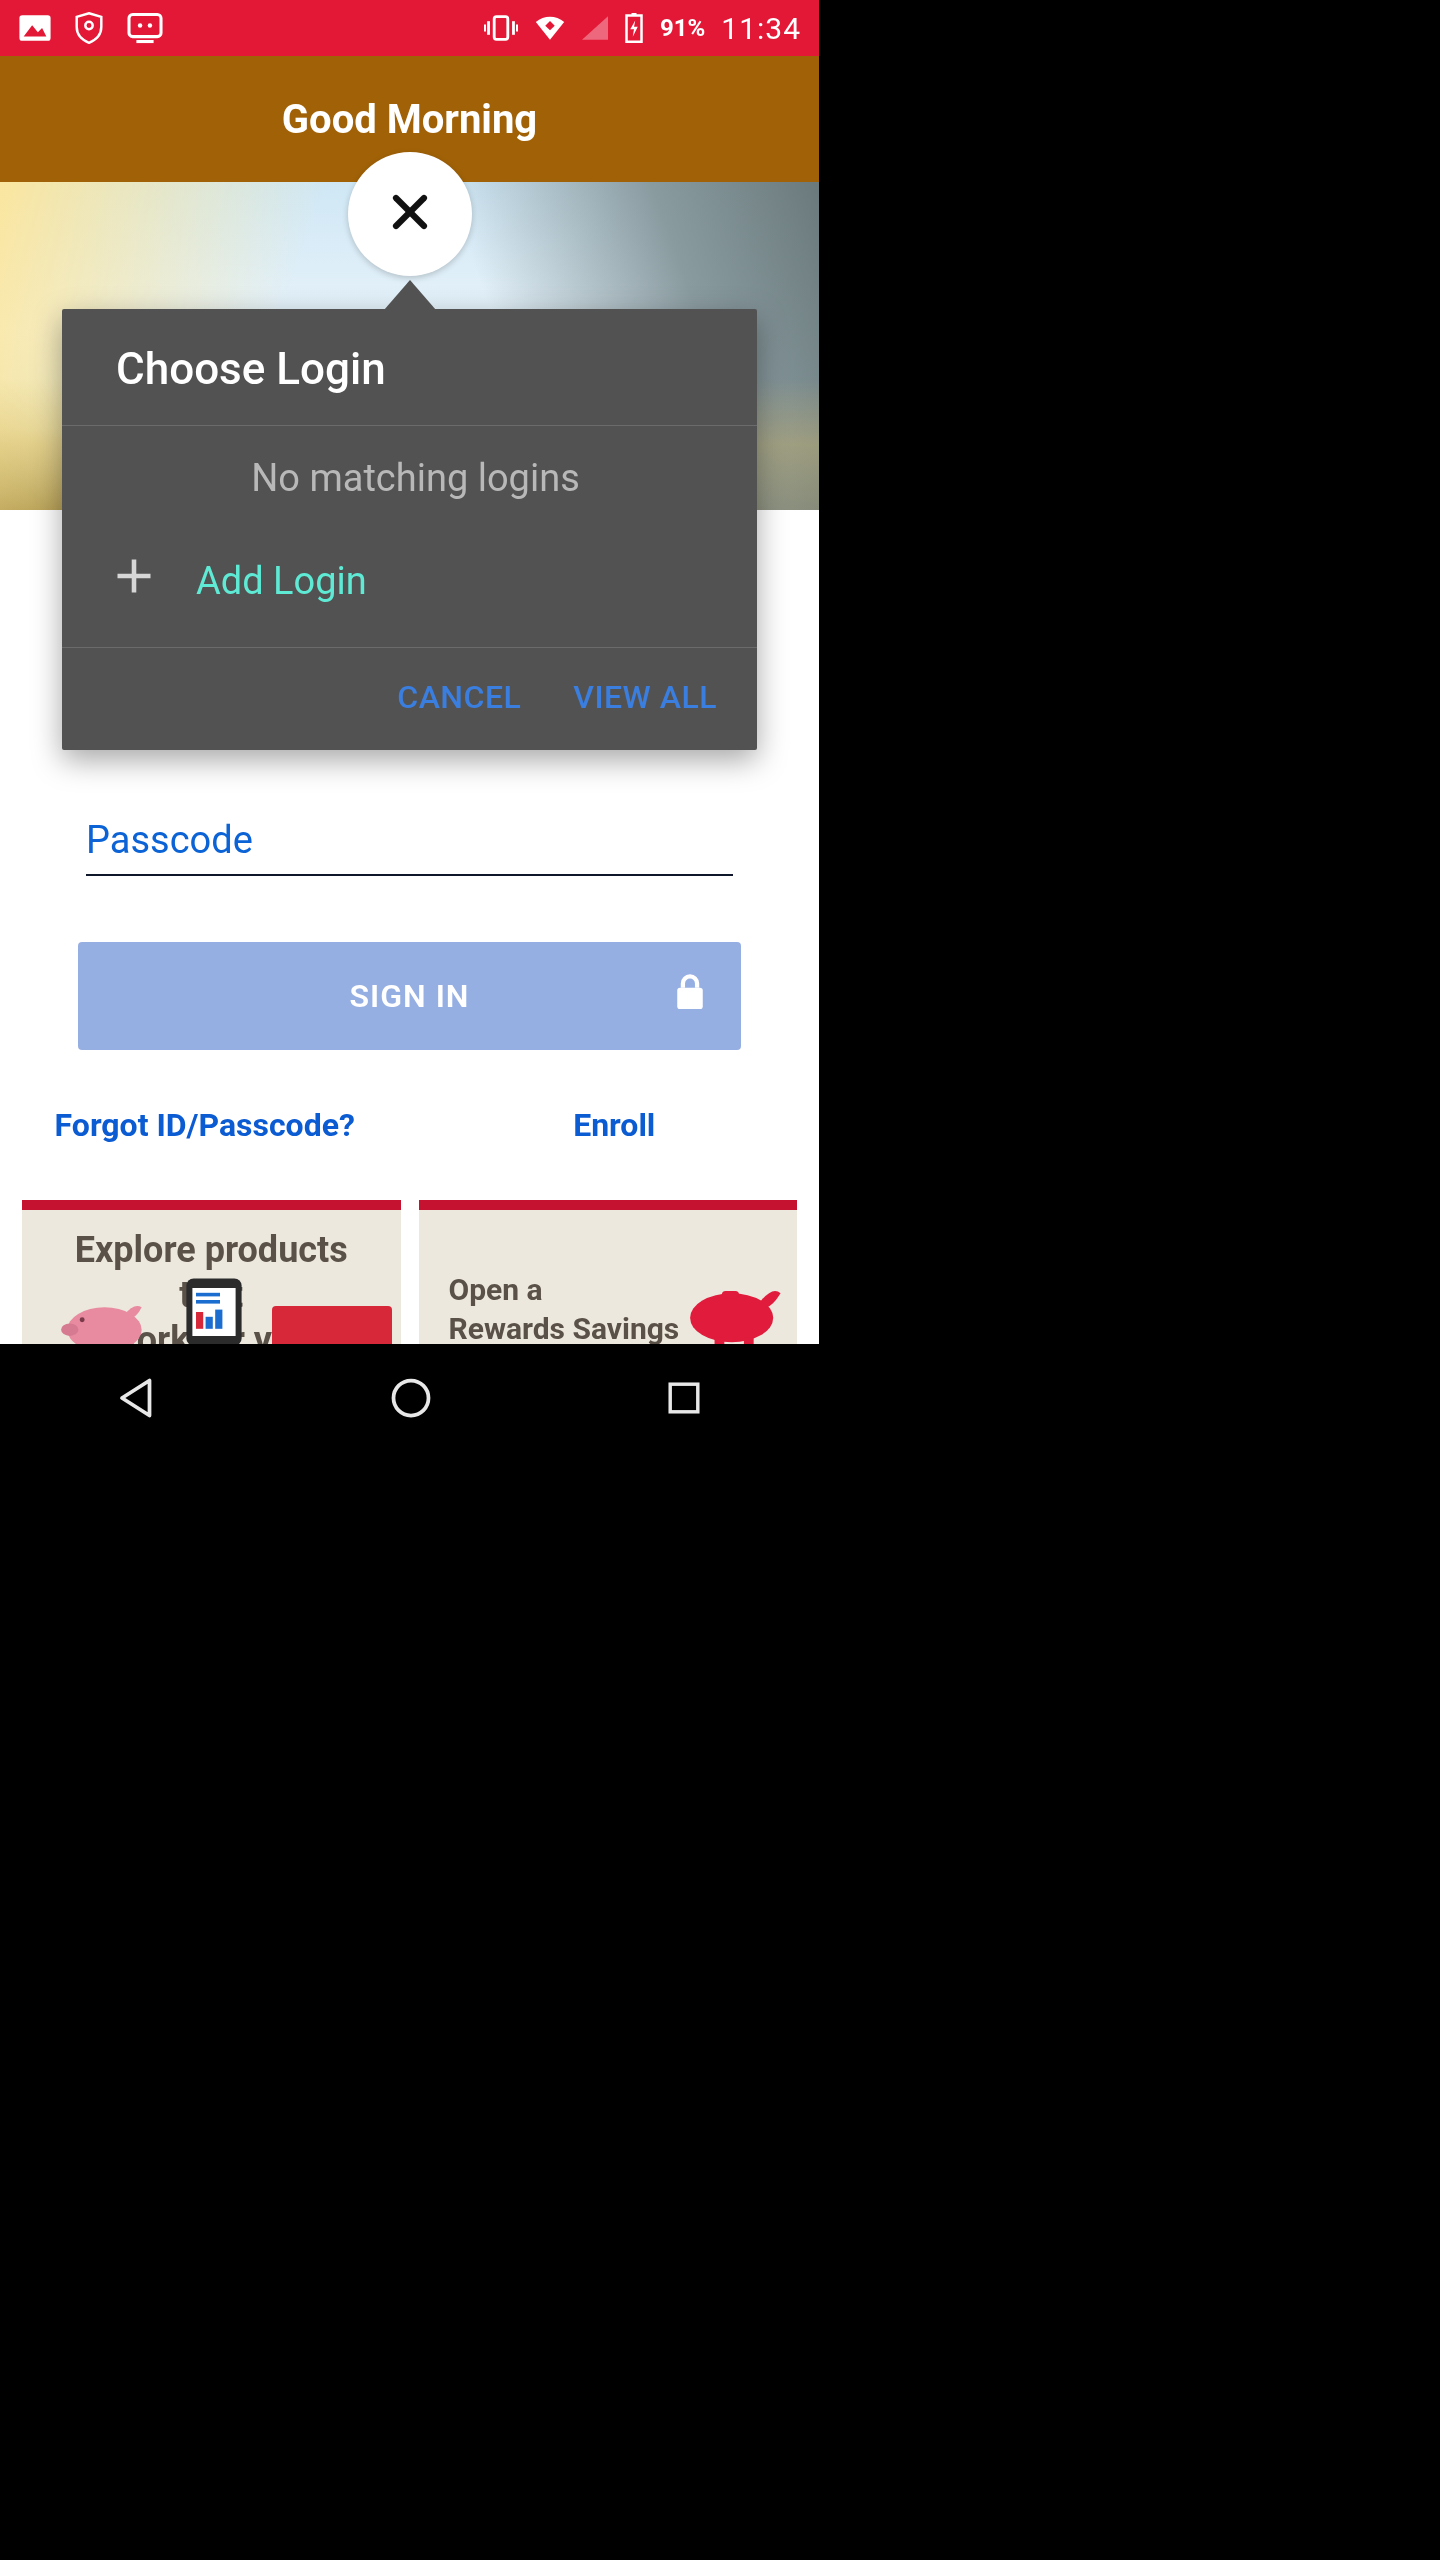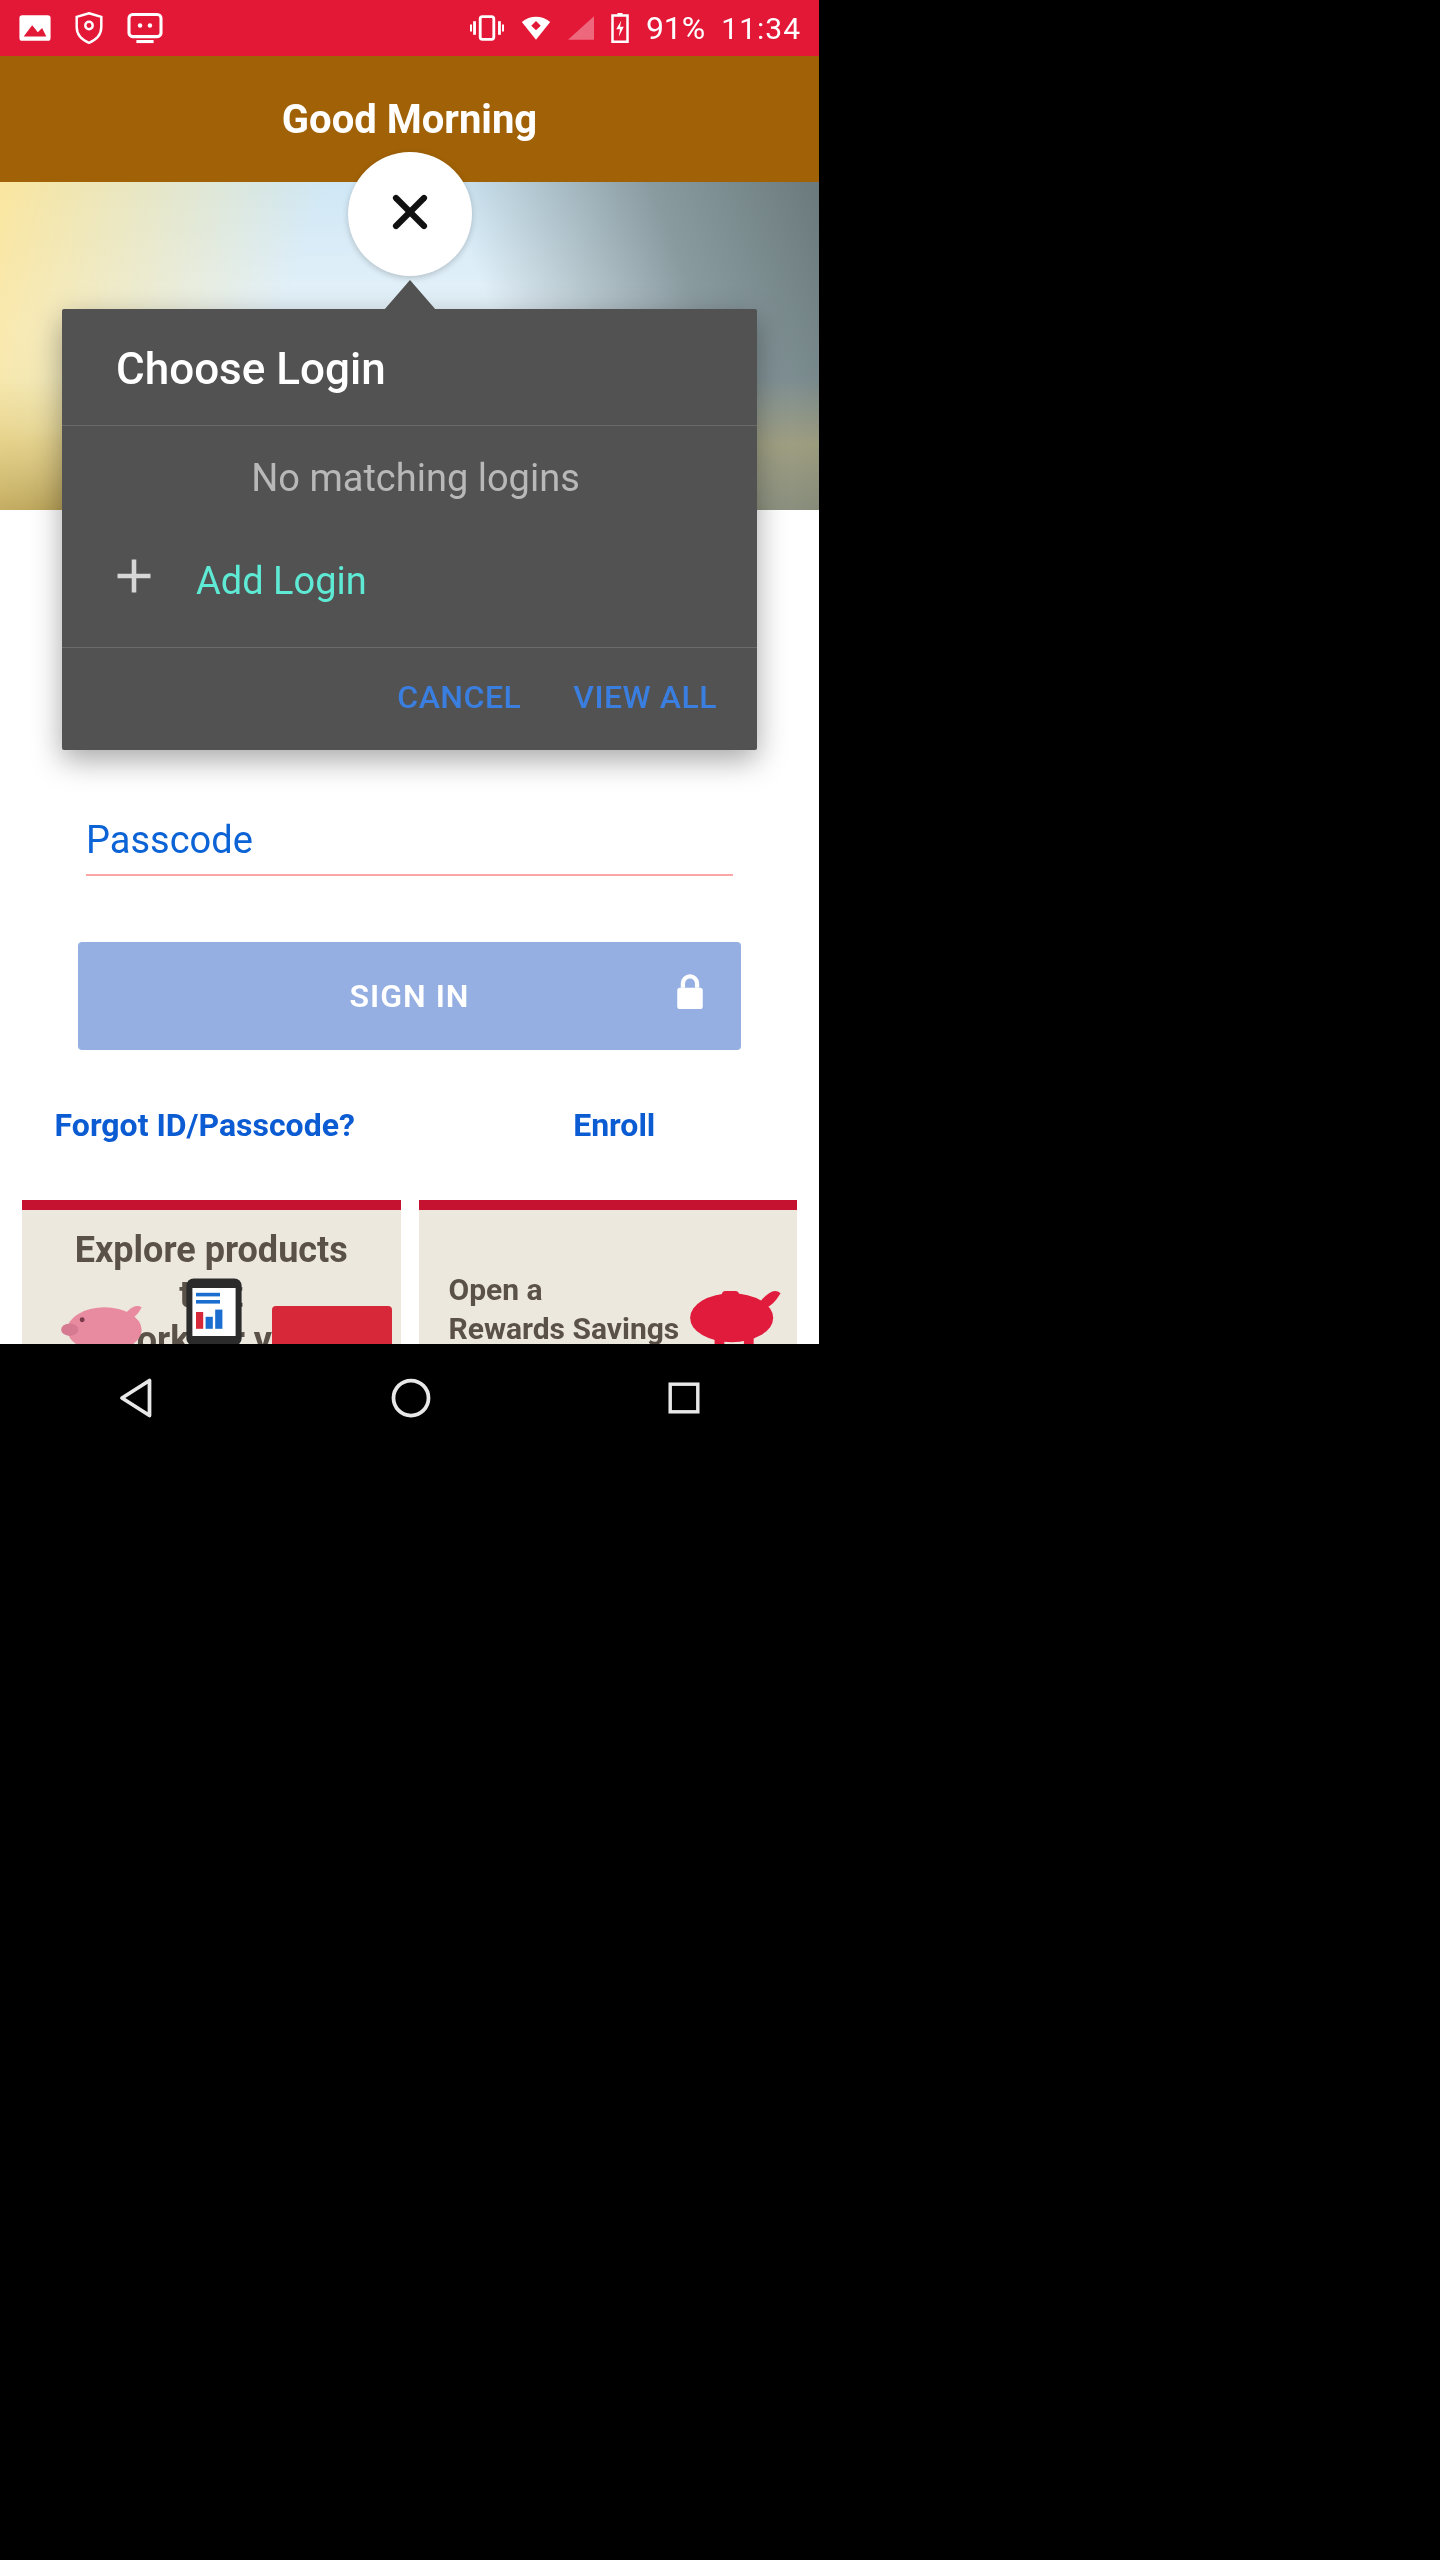--- a/index.html
+++ b/index.html
@@ -8,21 +8,21 @@
   .device { position: relative; width: 819px; height: 1456px; background: #fff; }
 
   
   .status-bar {
     position: absolute; top: 0; left: 0; right: 0; height: 56px;
     background: #e31837; color: #fff; display: flex; align-items: center;
     padding: 0 18px; font-size: 28px; font-weight: 400;
   }
   .status-left { display: flex; gap: 22px; align-items: center; }
   .status-right { margin-left: auto; display: flex; gap: 16px; align-items: center; }
-  .status-right .pct { font-size: 32px; }
+  .status-right .pct { font-size: 24px; font-weight: bold; }
   .status-right .clock { font-size: 30px; letter-spacing: 1px; }
 
   .s-icon { display: inline-flex; }
 
   
   .red-header {
     position: absolute; top: 56px; left: 0; right: 0; height: 126px;
     background: #a16207; color: #fff; display: flex; align-items: center; justify-content: center;
     font-size: 40px; font-weight: 700;
   }
@@ -81,21 +81,21 @@
     font-size: 32px; font-weight: 500; color: #3a7ee0;
   }
   .popup-actions span { letter-spacing: 0.5px; cursor: pointer; }
 
   
   .content-white { position: absolute; top: 510px; left: 0; right: 0; bottom: 110px; background: #fff; }
 
   
   .passcode-field {
     position: absolute; top: 818px; left: 86px; right: 86px;
-    border-bottom: 2px solid #fca5a5; padding-bottom: 12px;
+    border-bottom: 2px solid #0f172a; padding-bottom: 12px;
   }
   .passcode-field .label { color: #0b63d6; font-size: 38px; }
 
   
   .signin-btn {
     position: absolute; top: 942px; left: 78px; right: 78px; height: 108px;
     background: #96afe3; border-radius: 4px; color: #fff;
     display: flex; align-items: center; justify-content: center;
     font-size: 32px; font-weight: 600; letter-spacing: 1px;
   }

